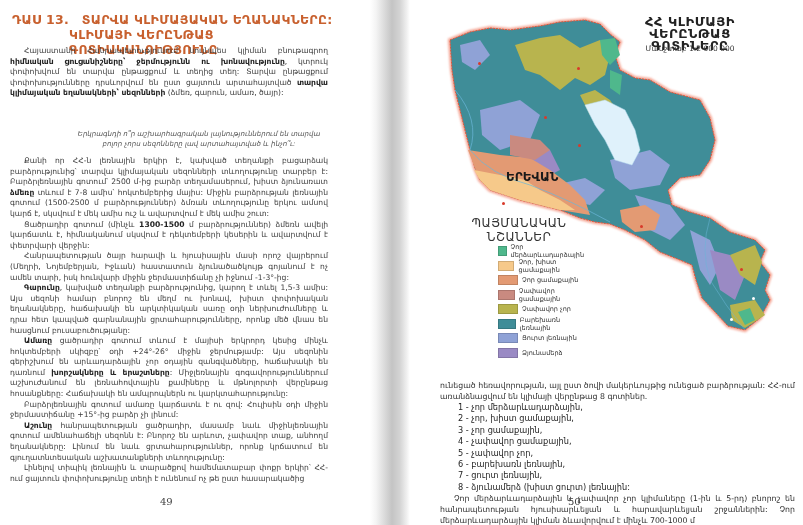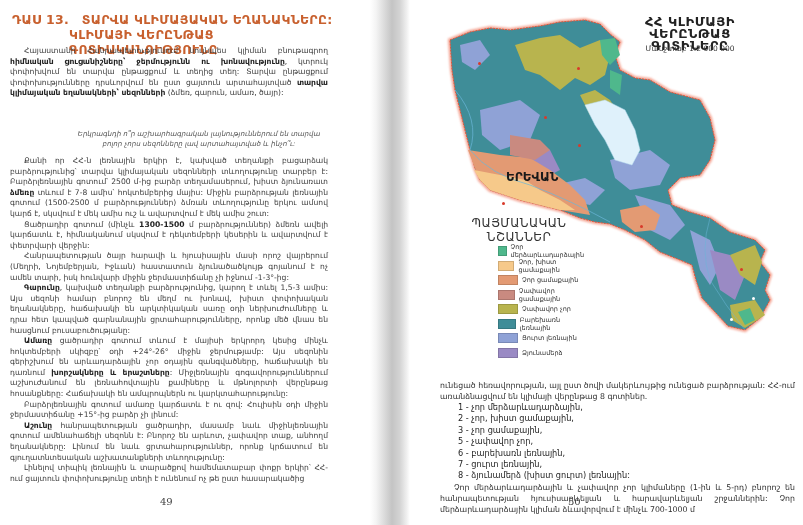--- a/index.html
+++ b/index.html
@@ -179,20 +179,21 @@
         </div>
       </div>
     </div>
 
     <div class="rp-text">
       <div class="para">ունեցած հեռավորության, այլ ըստ ծովի մակերևույթից ունեցած բարձրության: ՀՀ-ում առանձնացվում են կլիմայի վերընթաց 8 գոտիներ.</div>
       <ul class="zone-list">
         <li>1 - չոր մերձարևադարձային,</li>
         <li>2 - չոր, խիստ ցամաքային,</li>
         <li>3 - չոր ցամաքային,</li>
+        <li>4 - չափավոր ցամաքային,</li>
         <li>5 - չափավոր չոր,</li>
         <li>6 - բարեխառն լեռնային,</li>
         <li>7 - ցուրտ լեռնային,</li>
         <li>8 - ձյունամերձ (խիստ ցուրտ) լեռնային:</li>
       </ul>
       <div class="para2">Չոր մերձարևադարձային և չափավոր չոր կլիմաները (1-ին և 5-րդ) բնորոշ են հանրապետության հյուսիսարևելյան և հարավարևելյան շրջաններին: Չոր մերձարևադարձային կլիման ձևավորվում է մինչև 700-1000 մ</div>
     </div>
 
     <div class="page-num" style="left:158px; top:496px;text-align:right;">50</div>
   </div>

